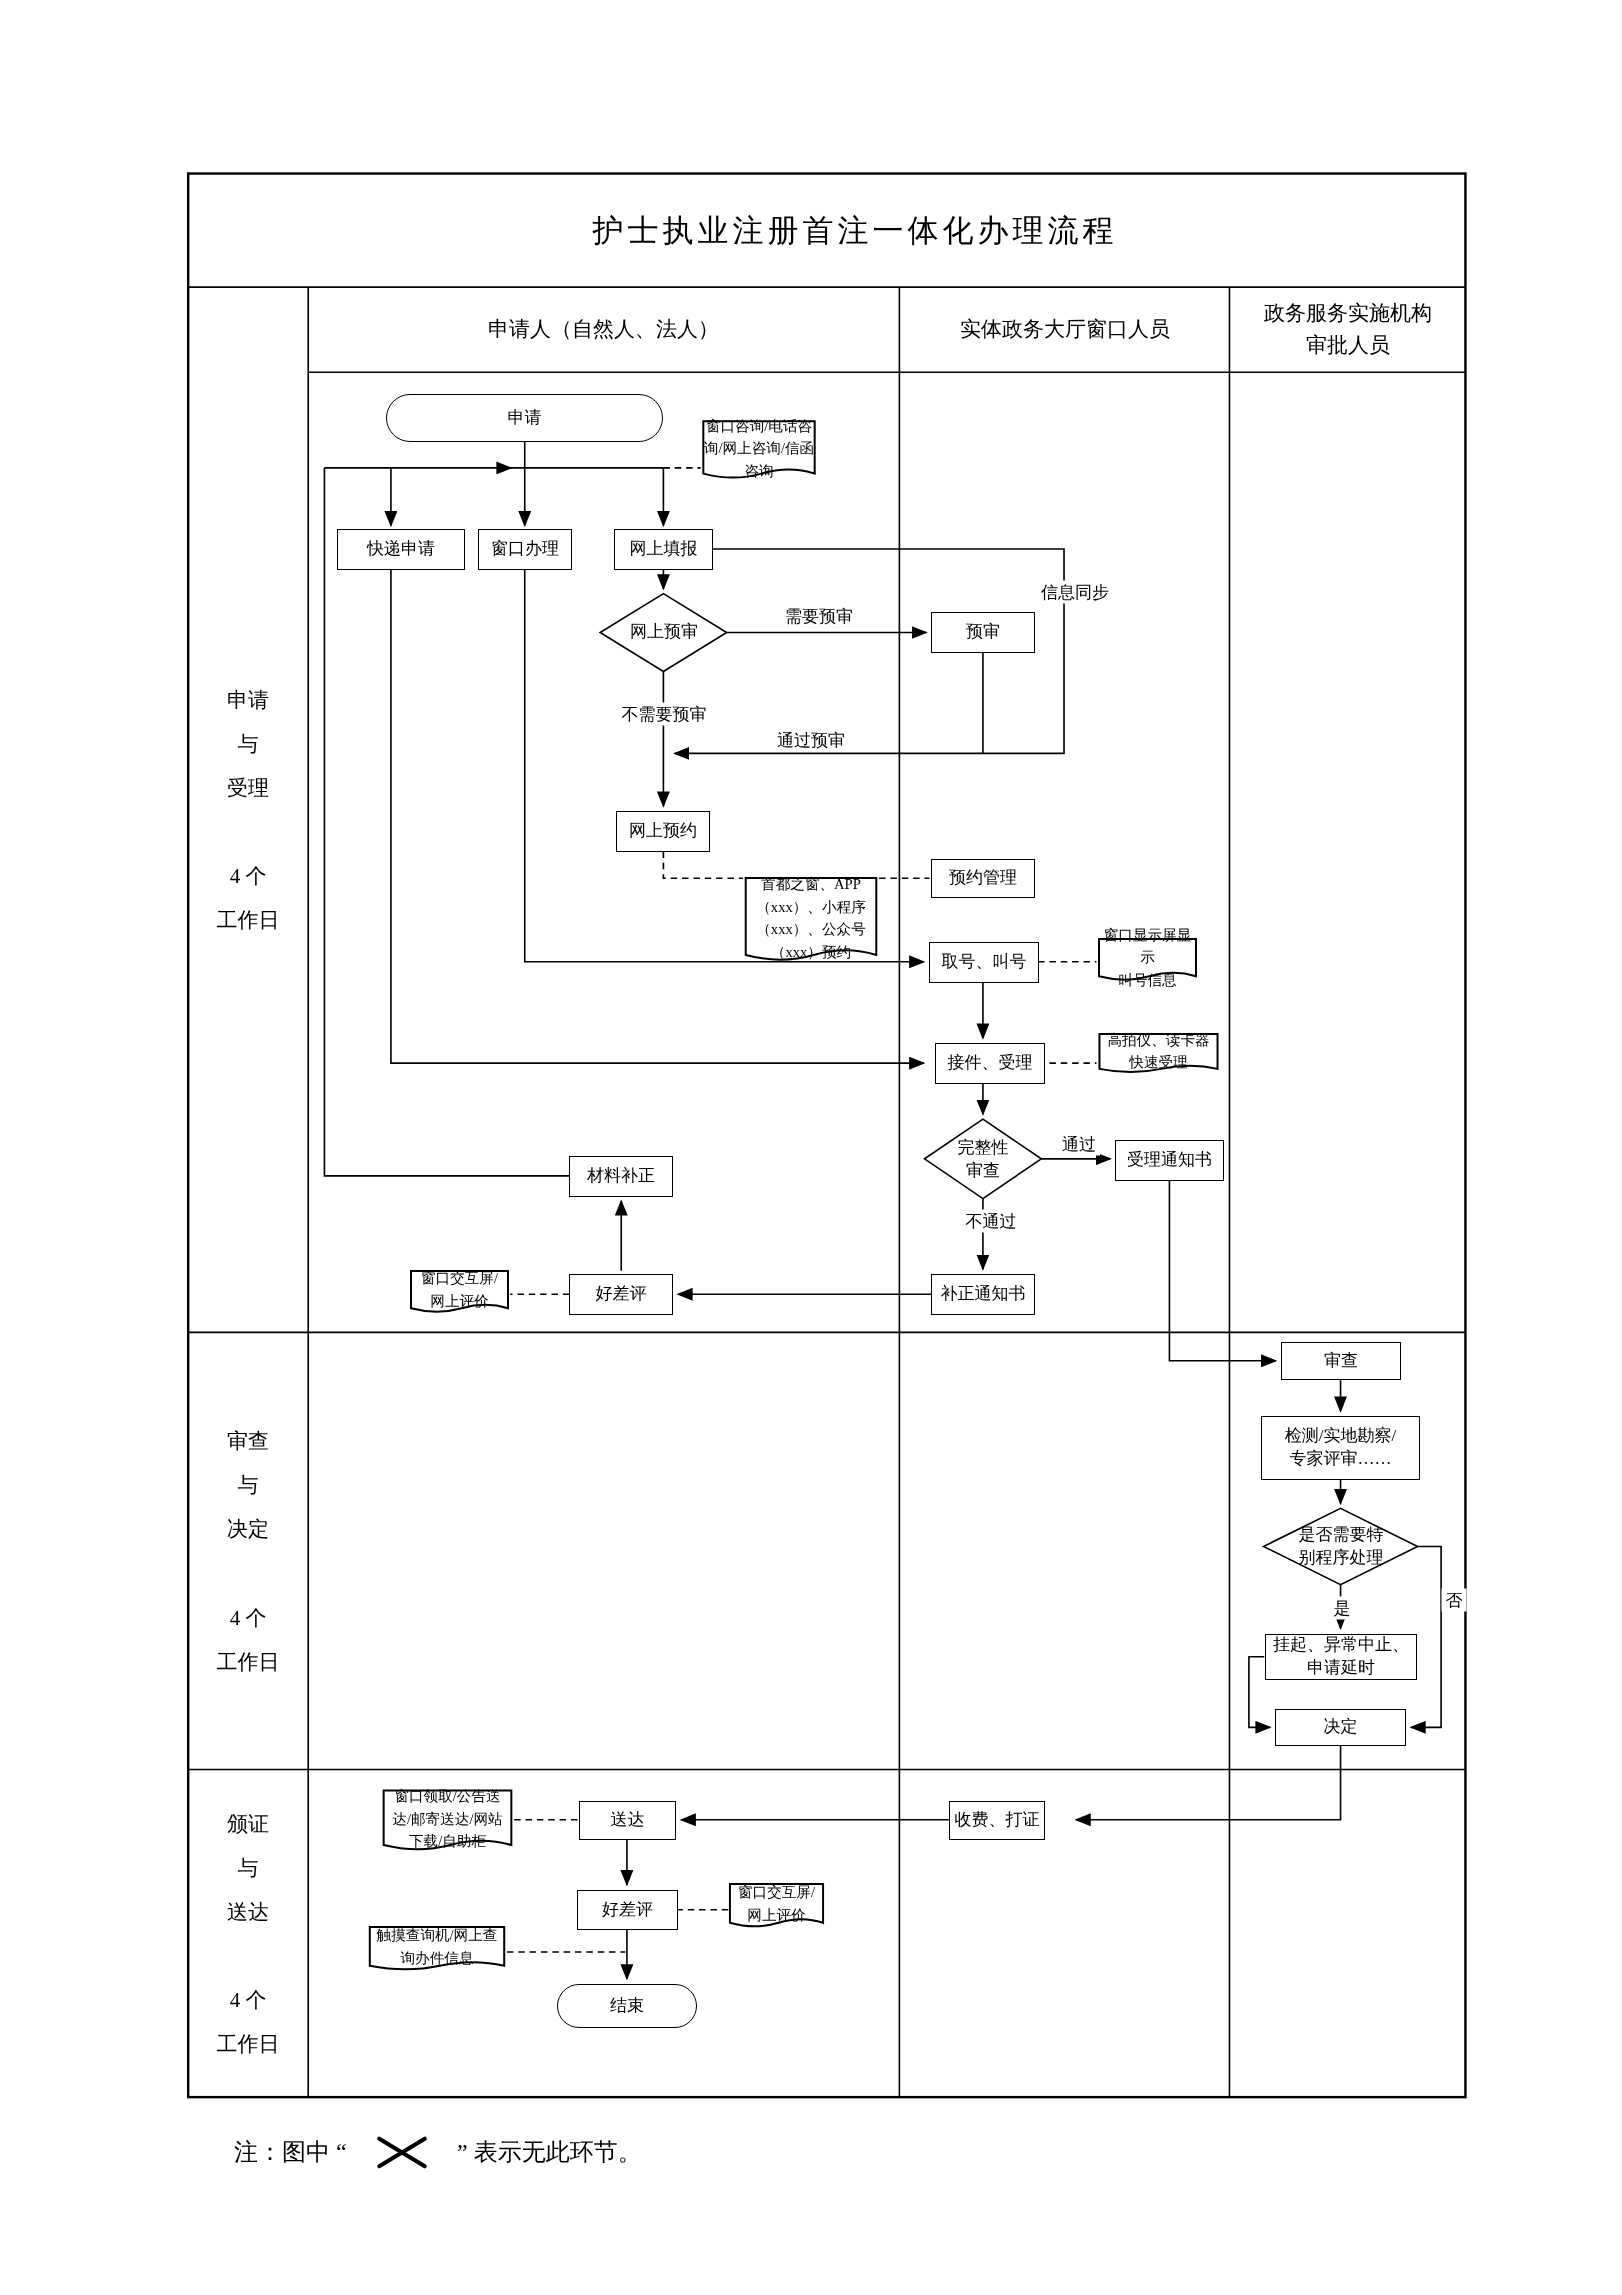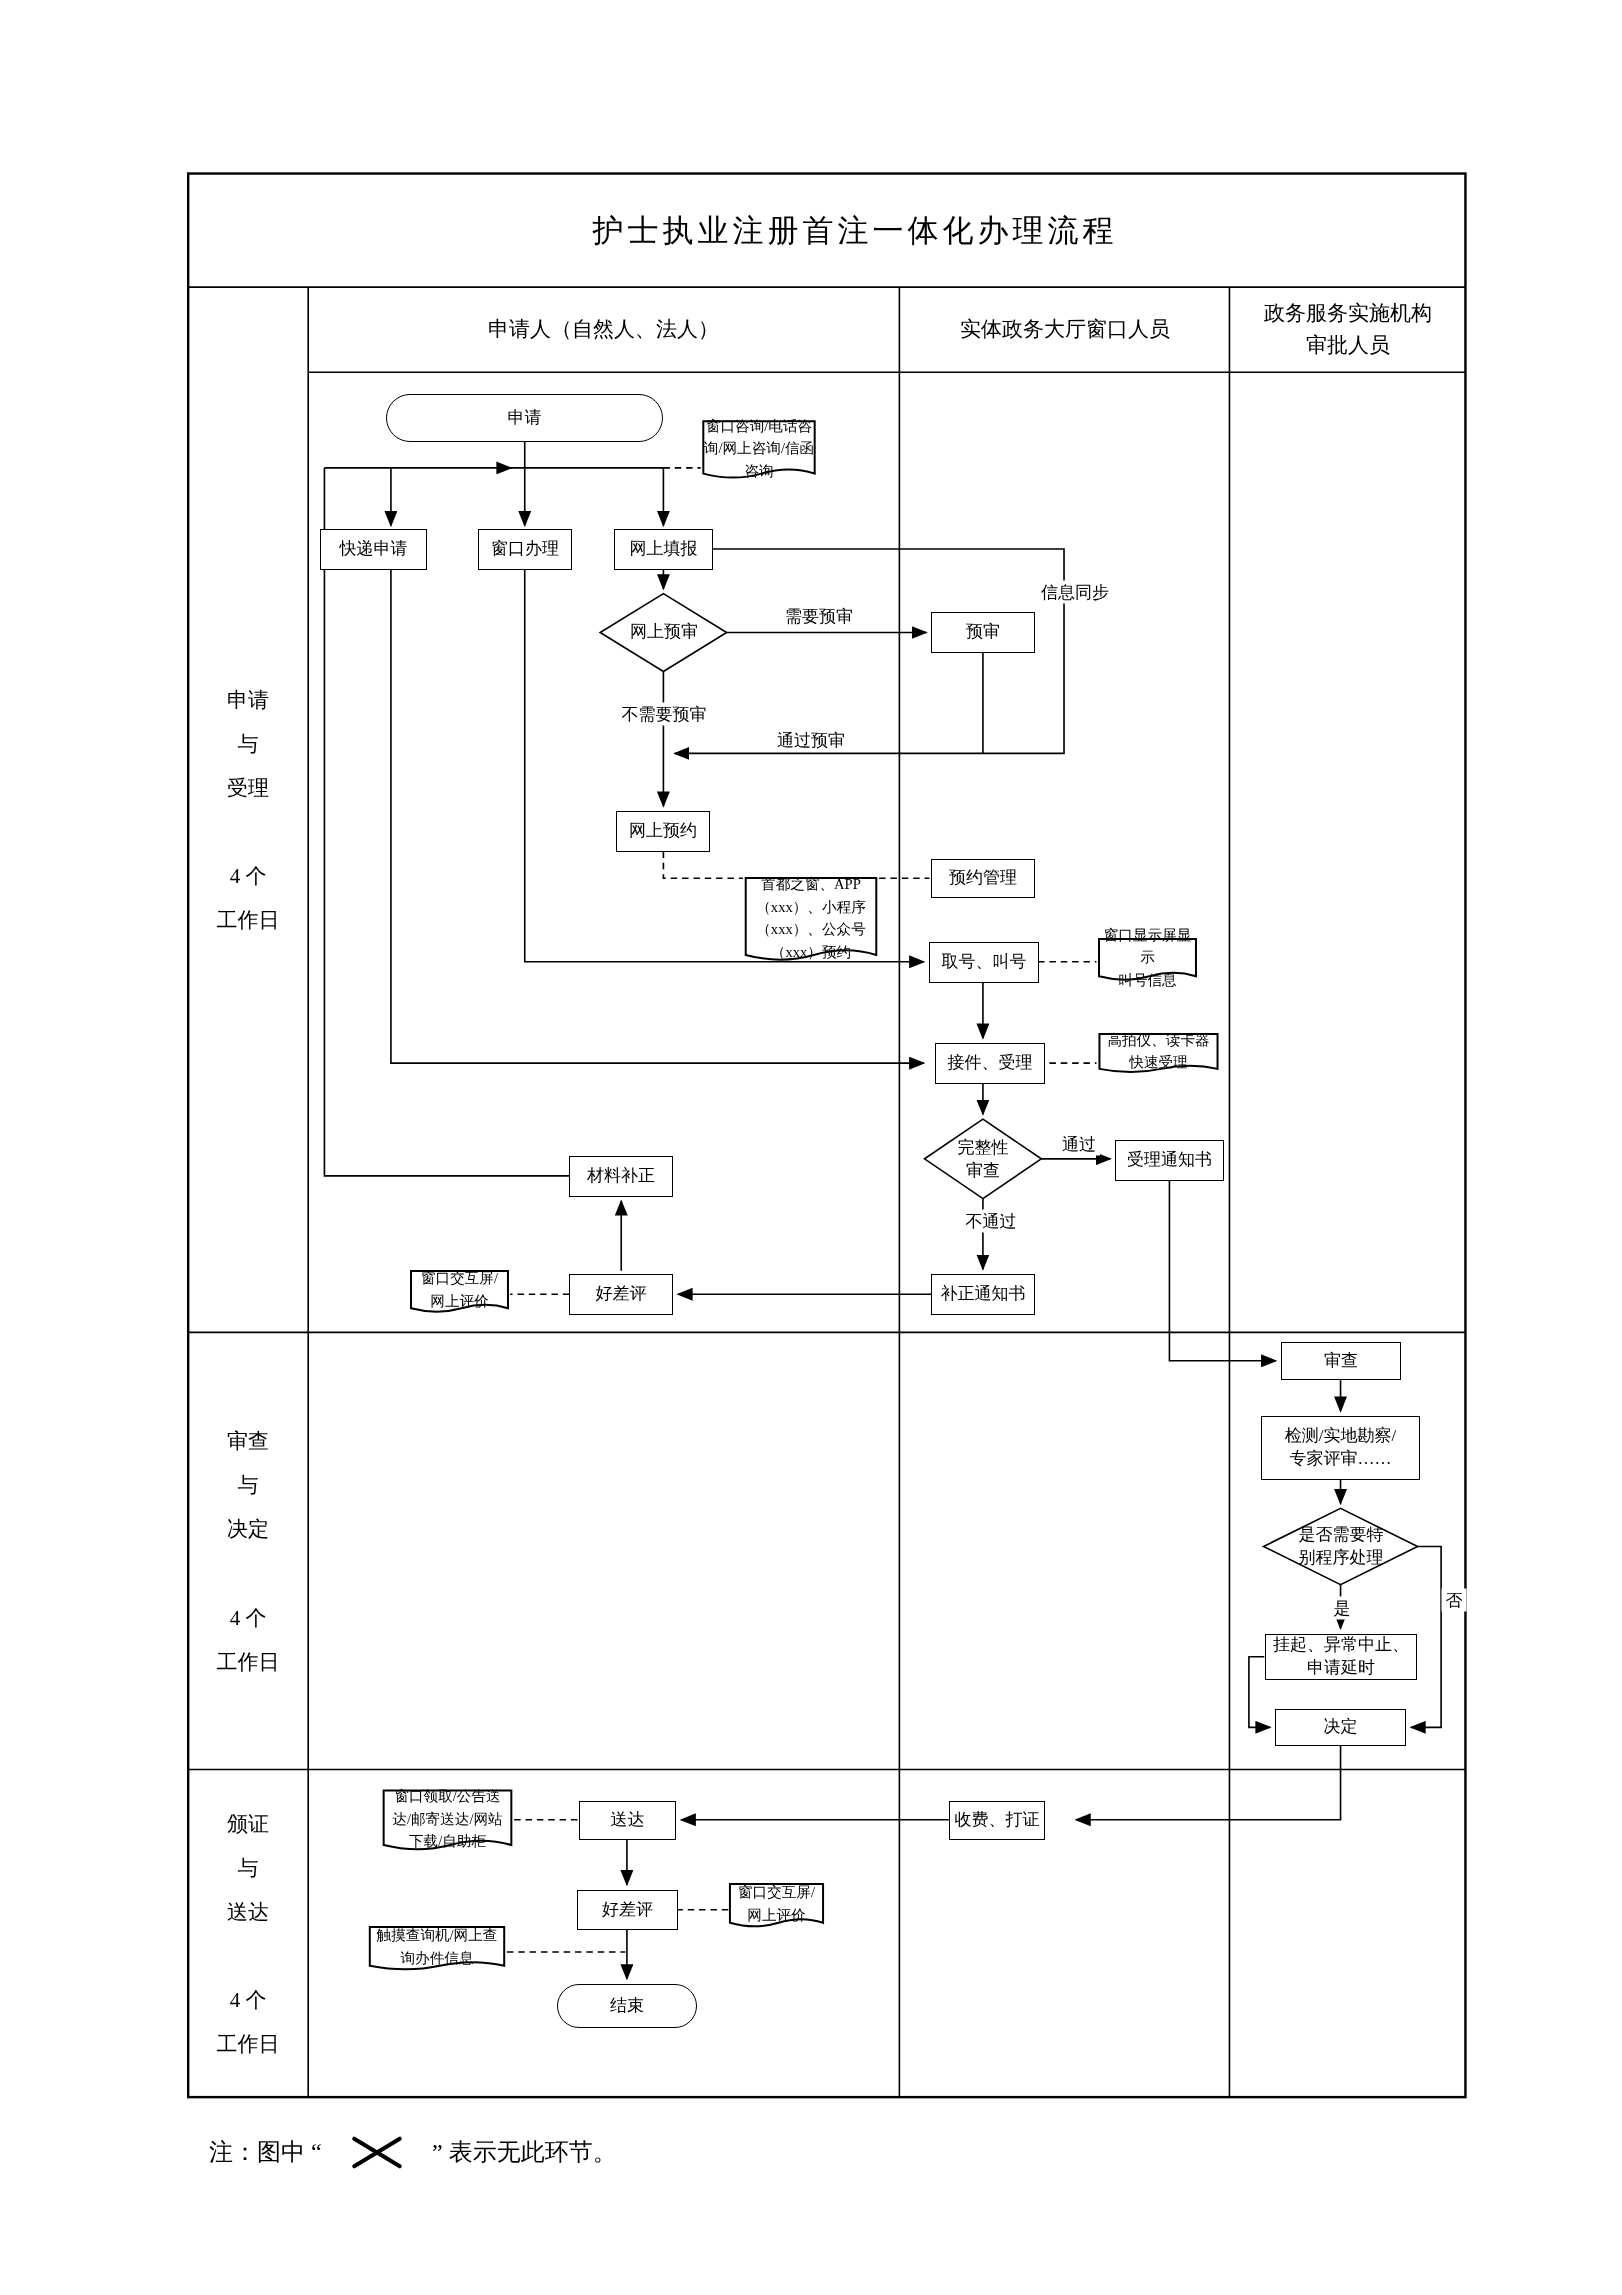--- a/index.html
+++ b/index.html
@@ -126,21 +126,21 @@
 4 个
 工作日</div>
   <div class="txt phase" style="left:188px;top:1770px;width:120px;height:328px;">颁证
 与
 送达
 
 4 个
 工作日</div>
 
   <div class="node stadium" style="left:386px;top:394px;width:277px;height:48px;">申请</div>
-  <div class="node" style="left:320px;top:529px;width:107px;height:41px;">快递申请</div>
+  <div class="node" style="left:337px;top:529px;width:128px;height:41px;">快递申请</div>
   <div class="node" style="left:478px;top:529px;width:94px;height:41px;">窗口办理</div>
   <div class="node" style="left:614px;top:529px;width:99px;height:41px;">网上填报</div>
   <div class="dtext" style="left:607px;top:616px;width:114px;height:32px;text-align:right;">网上预审</div>
   <div class="node" style="left:931px;top:612px;width:104px;height:41px;">预审</div>
   <div class="node" style="left:616px;top:811px;width:94px;height:41px;">网上预约</div>
   <div class="node" style="left:931px;top:859px;width:104px;height:39px;">预约管理</div>
   <div class="node" style="left:929px;top:942px;width:110px;height:41px;">取号、叫号</div>
   <div class="node" style="left:935px;top:1043px;width:110px;height:41px;">接件、受理</div>
   <div class="dtext" style="left:926px;top:1131px;width:114px;height:57px;">完整性
 审查</div>
@@ -224,21 +224,21 @@
 
   <div class="elabel" style="left:819px;top:616px;">需要预审</div>
   <div class="elabel" style="left:664px;top:714px;">不需要预审</div>
   <div class="elabel" style="left:811px;top:740px;">通过预审</div>
   <div class="elabel" style="left:1075px;top:592px;">信息同步</div>
   <div class="elabel" style="left:1079px;top:1144px;">通过</div>
   <div class="elabel" style="left:991px;top:1221px;">不通过</div>
   <div class="elabel" style="left:1342px;top:1608px;">是</div>
   <div class="elabel" style="left:1454px;top:1600px;">否</div>
 
-  <div class="footer" style="left:209px;top:2127px;height:50px;gap:25px;">
+  <div class="footer" style="left:234px;top:2127px;height:50px;gap:25px;">
     <span>注：图中 “</span>
     <svg width="54" height="39" viewBox="0 0 66 48">
       <path d="M5,7 L61,41 M61,7 L5,41" stroke="#000" stroke-width="5" stroke-linecap="round" fill="none"></path>
     </svg>
     <span>” 表示无此环节。</span>
   </div>
 
 </div>
 
 

